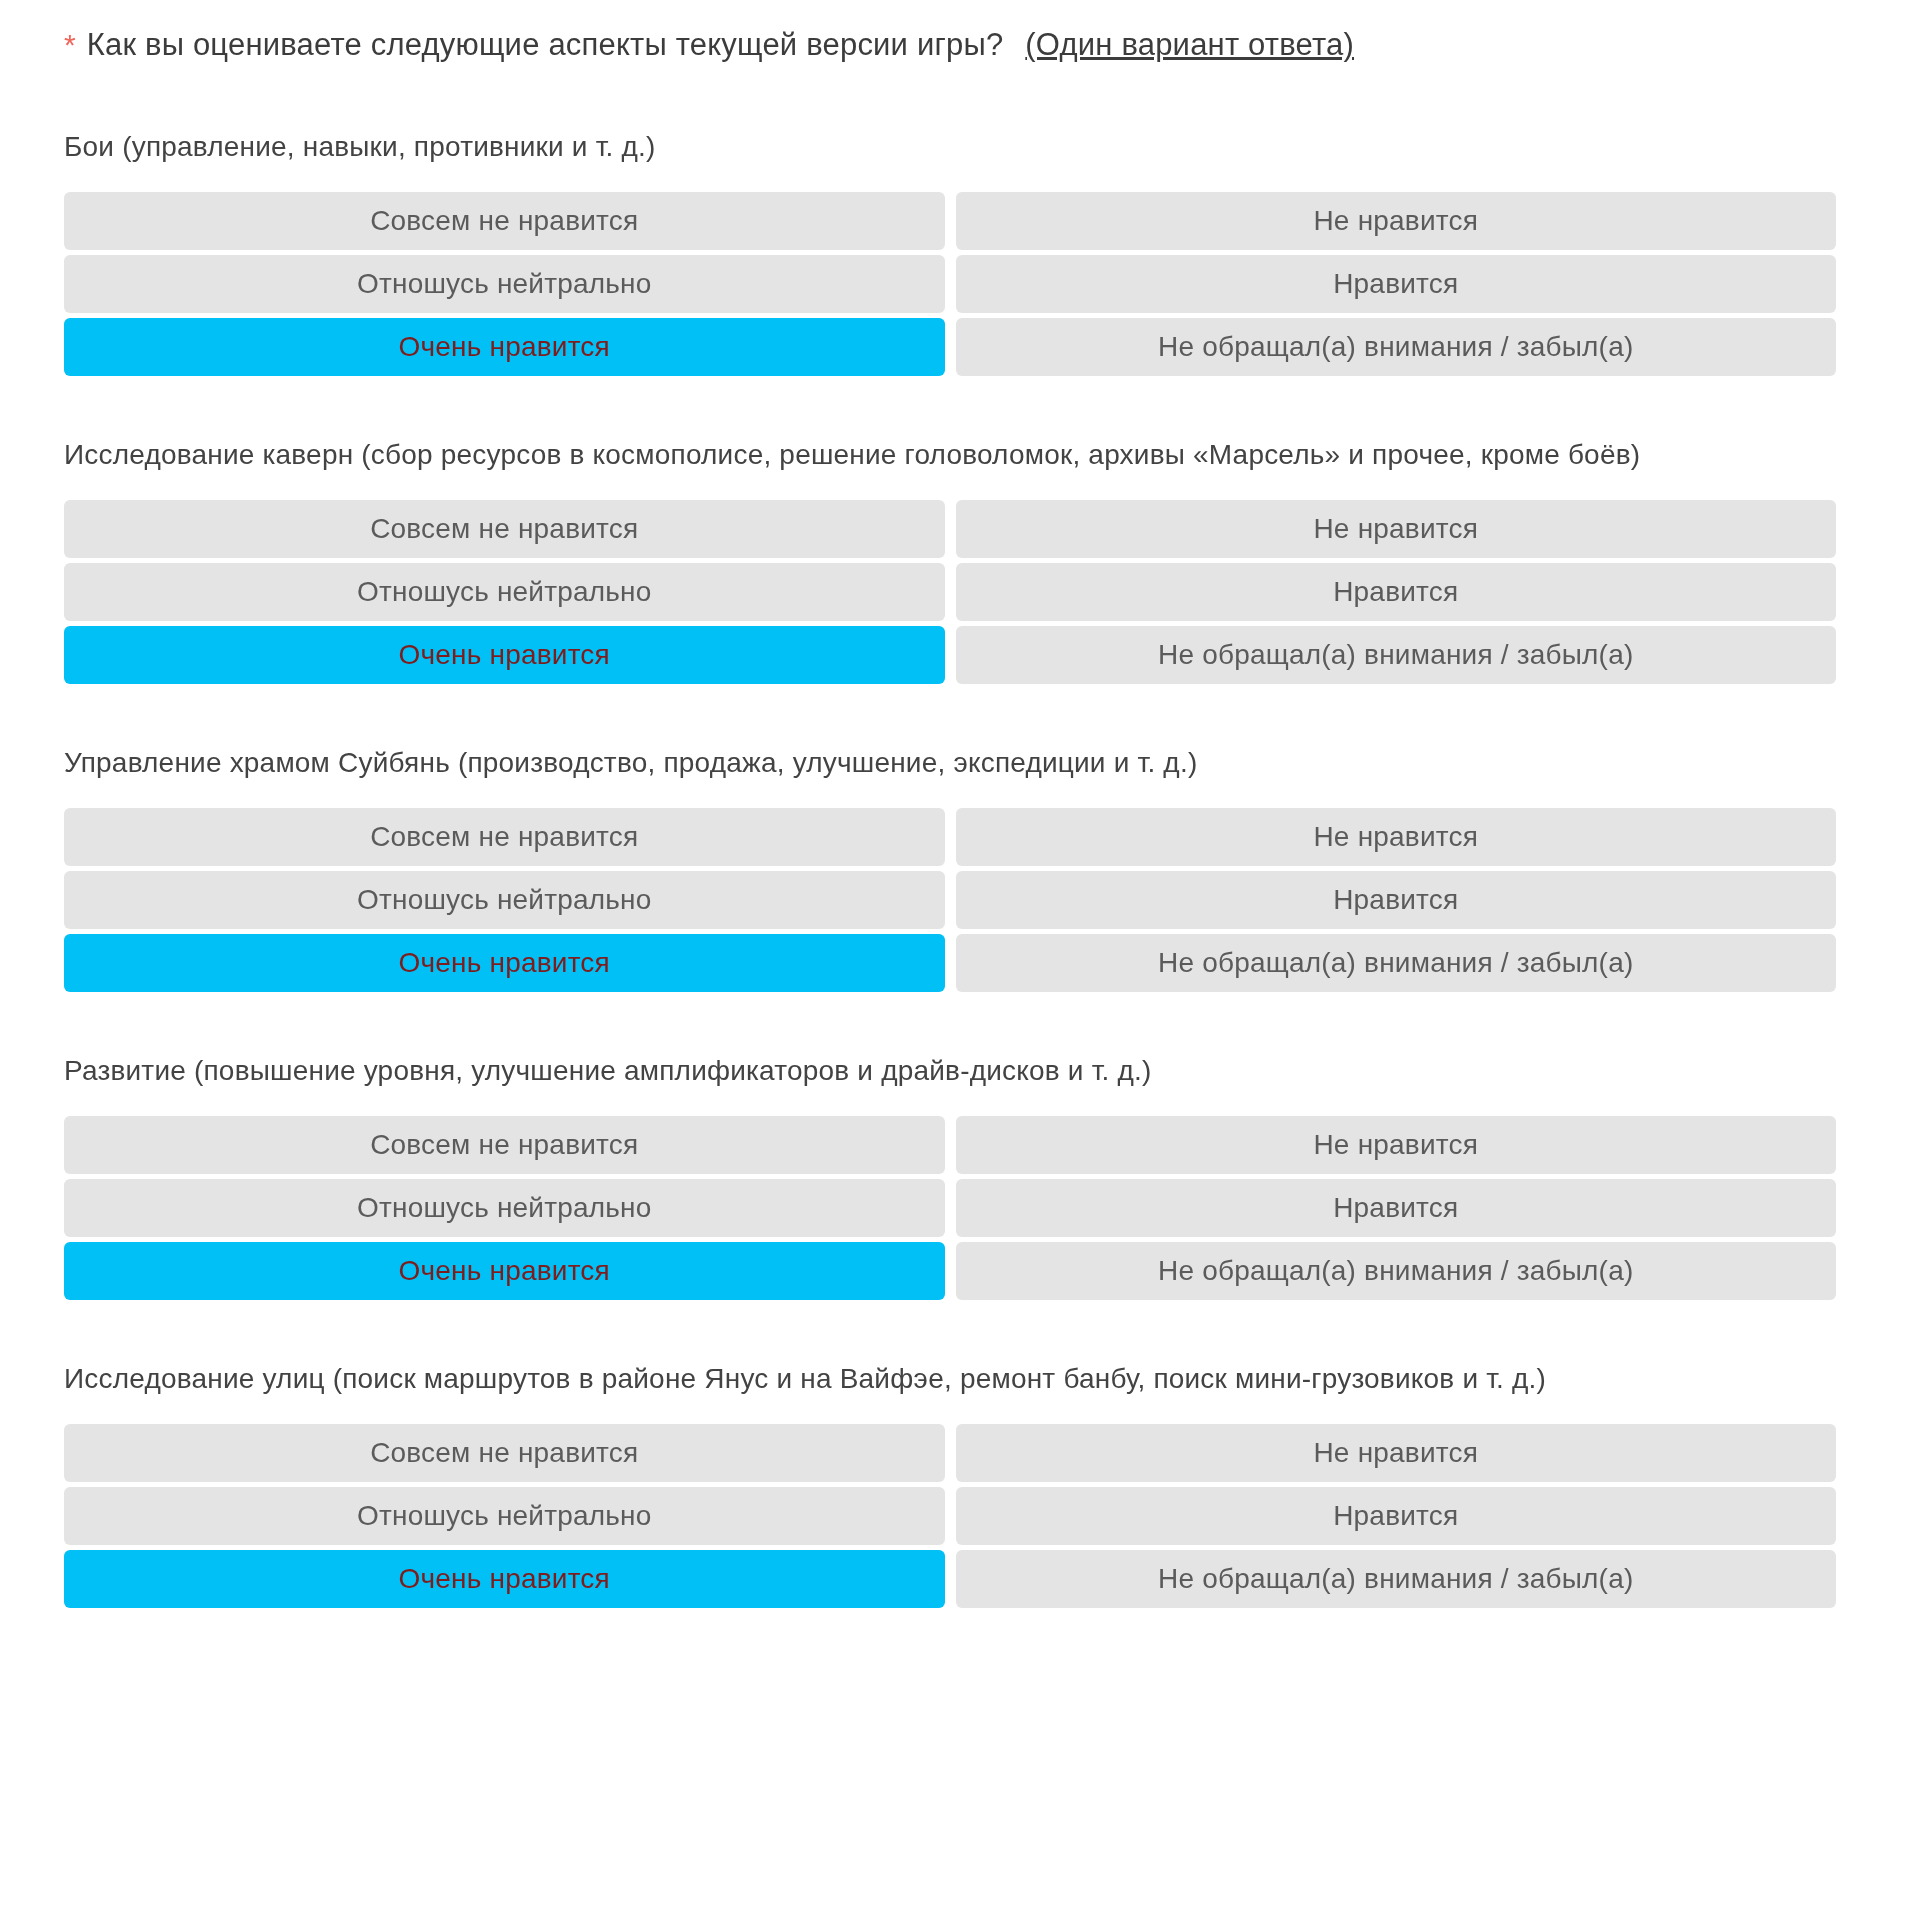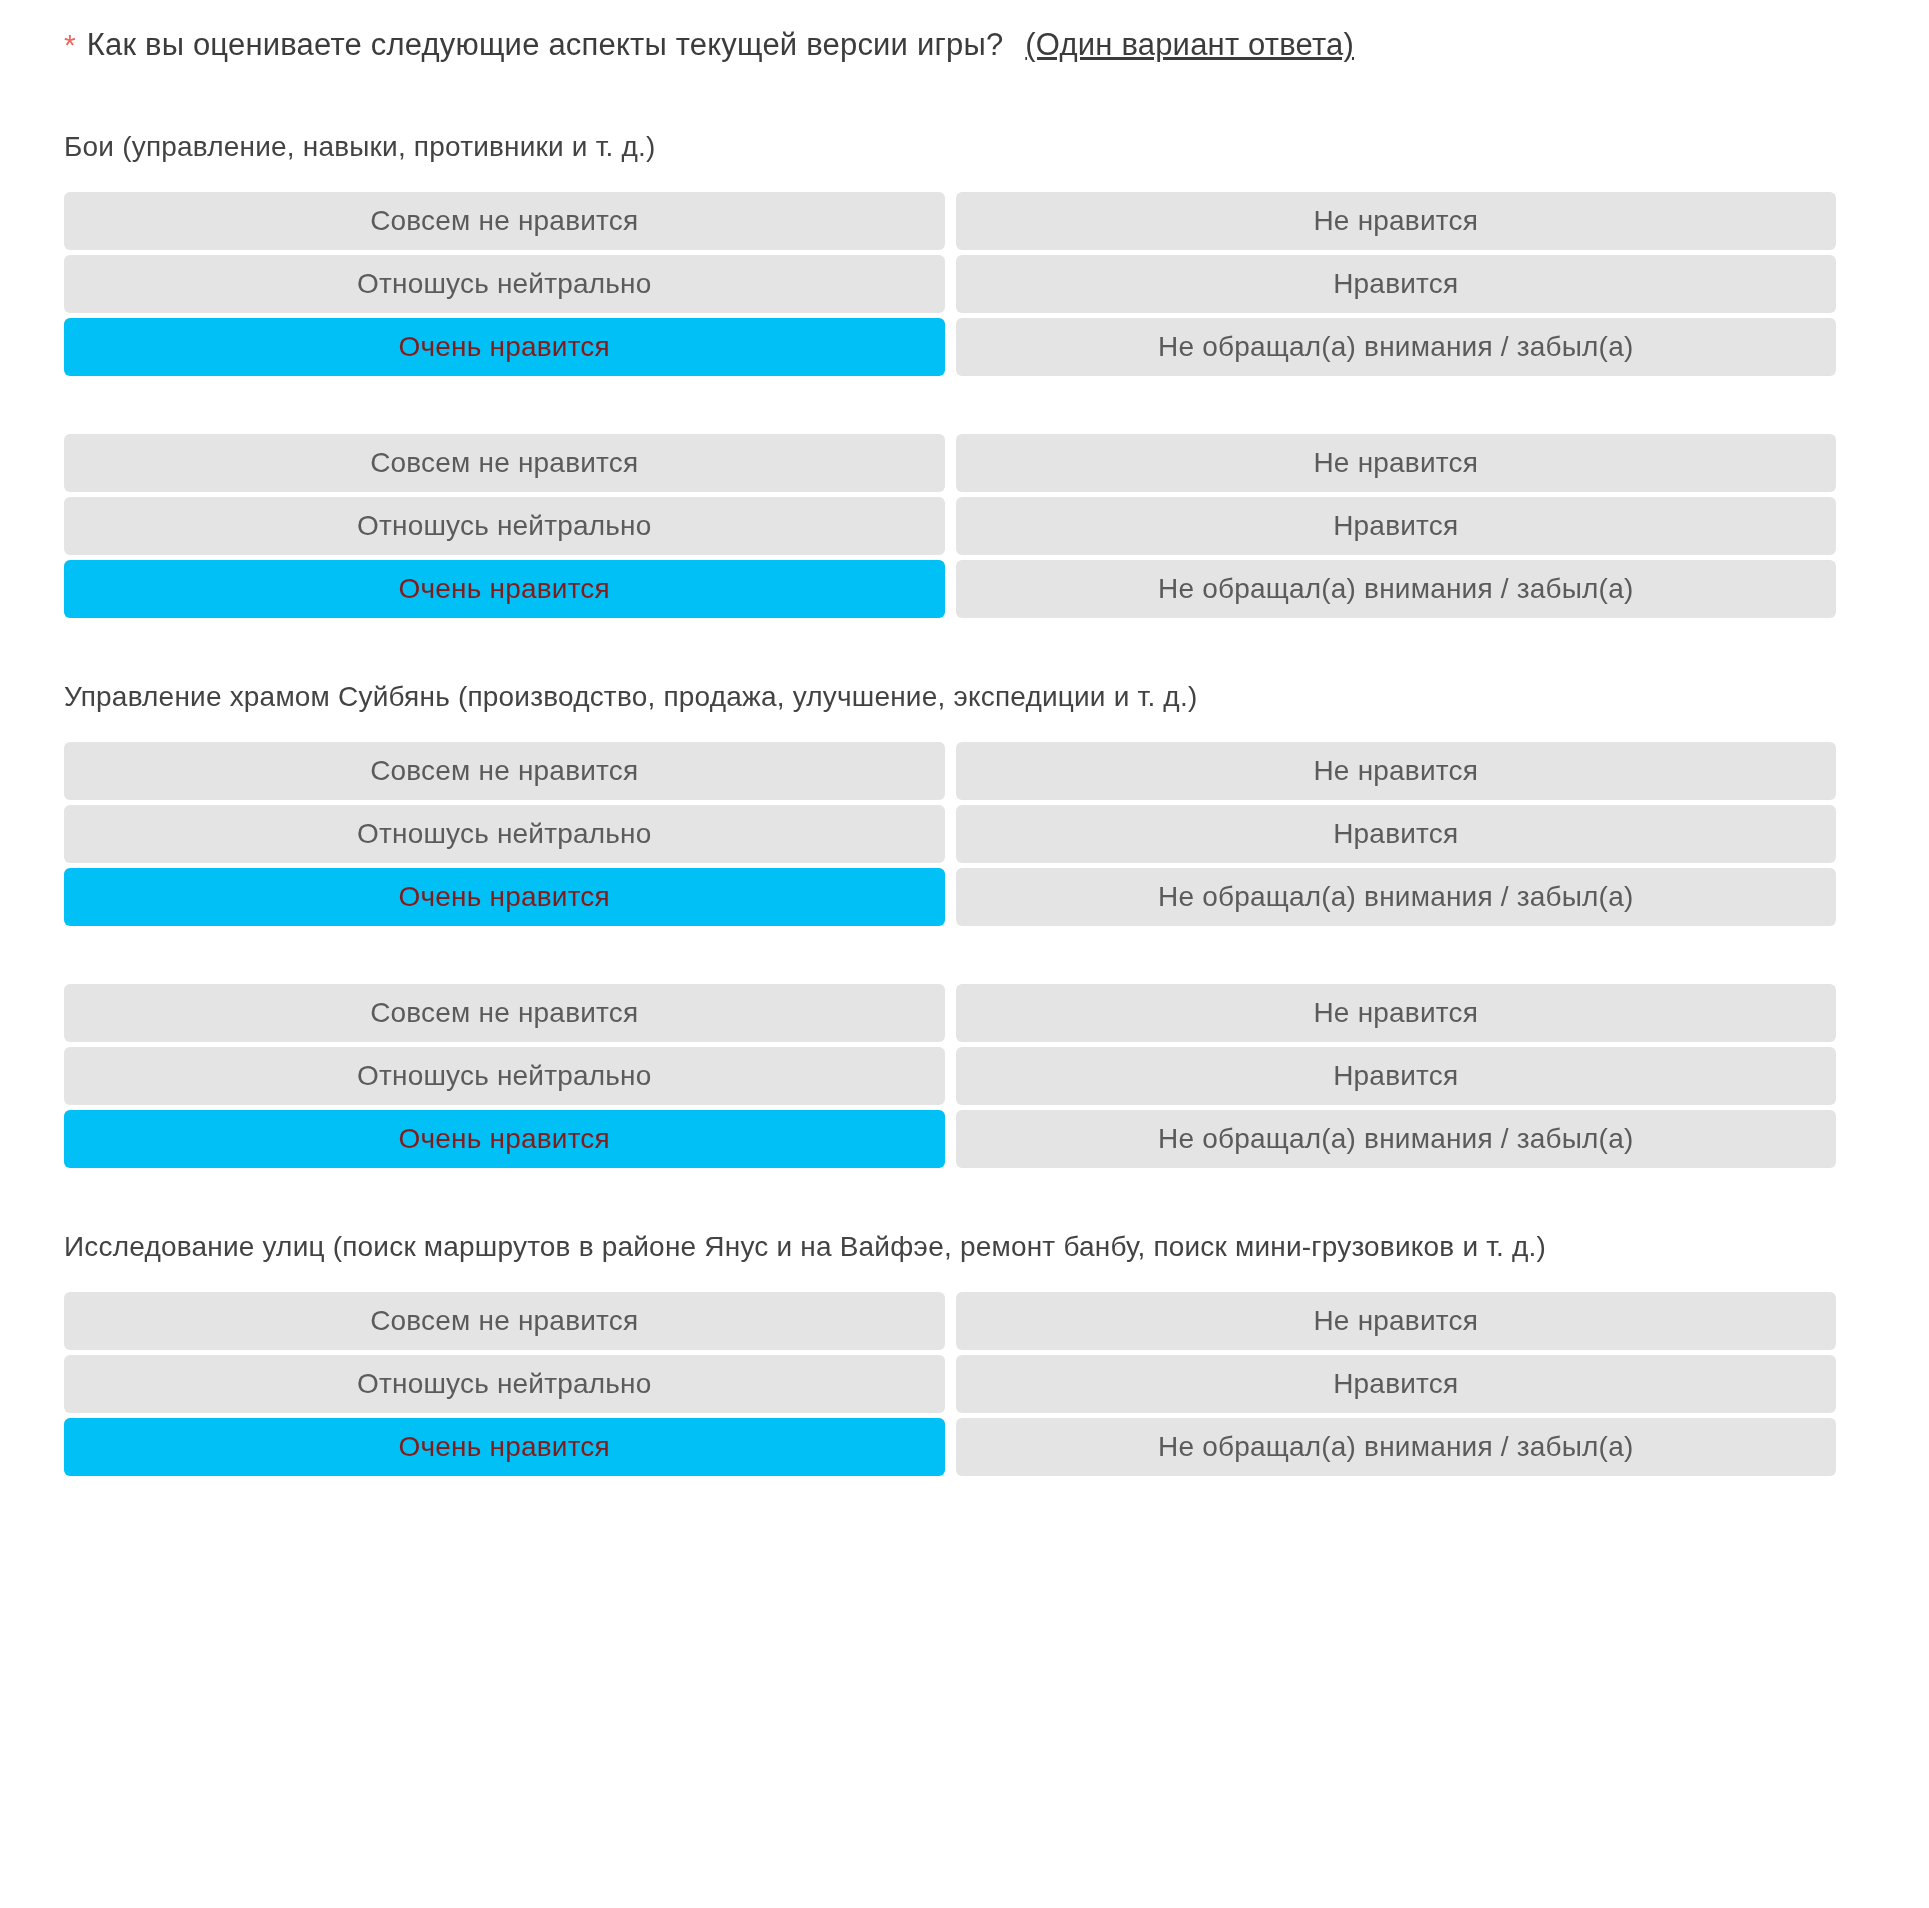--- a/index.html
+++ b/index.html
@@ -83,20 +83,21 @@
     <div class="opt">Совсем не нравится</div>
     <div class="opt">Не нравится</div>
     <div class="opt">Отношусь нейтрально</div>
     <div class="opt">Нравится</div>
     <div class="opt selected">Очень нравится</div>
     <div class="opt">Не обращал(а) внимания / забыл(а)</div>
   </div>
 </section>
 
 <section class="question">
+  <div class="q-label">Исследование каверн (сбор ресурсов в космополисе, решение головоломок, архивы «Марсель» и прочее, кроме боёв)</div>
   <div class="options">
     <div class="opt">Совсем не нравится</div>
     <div class="opt">Не нравится</div>
     <div class="opt">Отношусь нейтрально</div>
     <div class="opt">Нравится</div>
     <div class="opt selected">Очень нравится</div>
     <div class="opt">Не обращал(а) внимания / забыл(а)</div>
   </div>
 </section>
 
@@ -106,20 +107,21 @@
     <div class="opt">Совсем не нравится</div>
     <div class="opt">Не нравится</div>
     <div class="opt">Отношусь нейтрально</div>
     <div class="opt">Нравится</div>
     <div class="opt selected">Очень нравится</div>
     <div class="opt">Не обращал(а) внимания / забыл(а)</div>
   </div>
 </section>
 
 <section class="question">
+  <div class="q-label">Развитие (повышение уровня, улучшение амплификаторов и драйв-дисков и т. д.)</div>
   <div class="options">
     <div class="opt">Совсем не нравится</div>
     <div class="opt">Не нравится</div>
     <div class="opt">Отношусь нейтрально</div>
     <div class="opt">Нравится</div>
     <div class="opt selected">Очень нравится</div>
     <div class="opt">Не обращал(а) внимания / забыл(а)</div>
   </div>
 </section>
 

